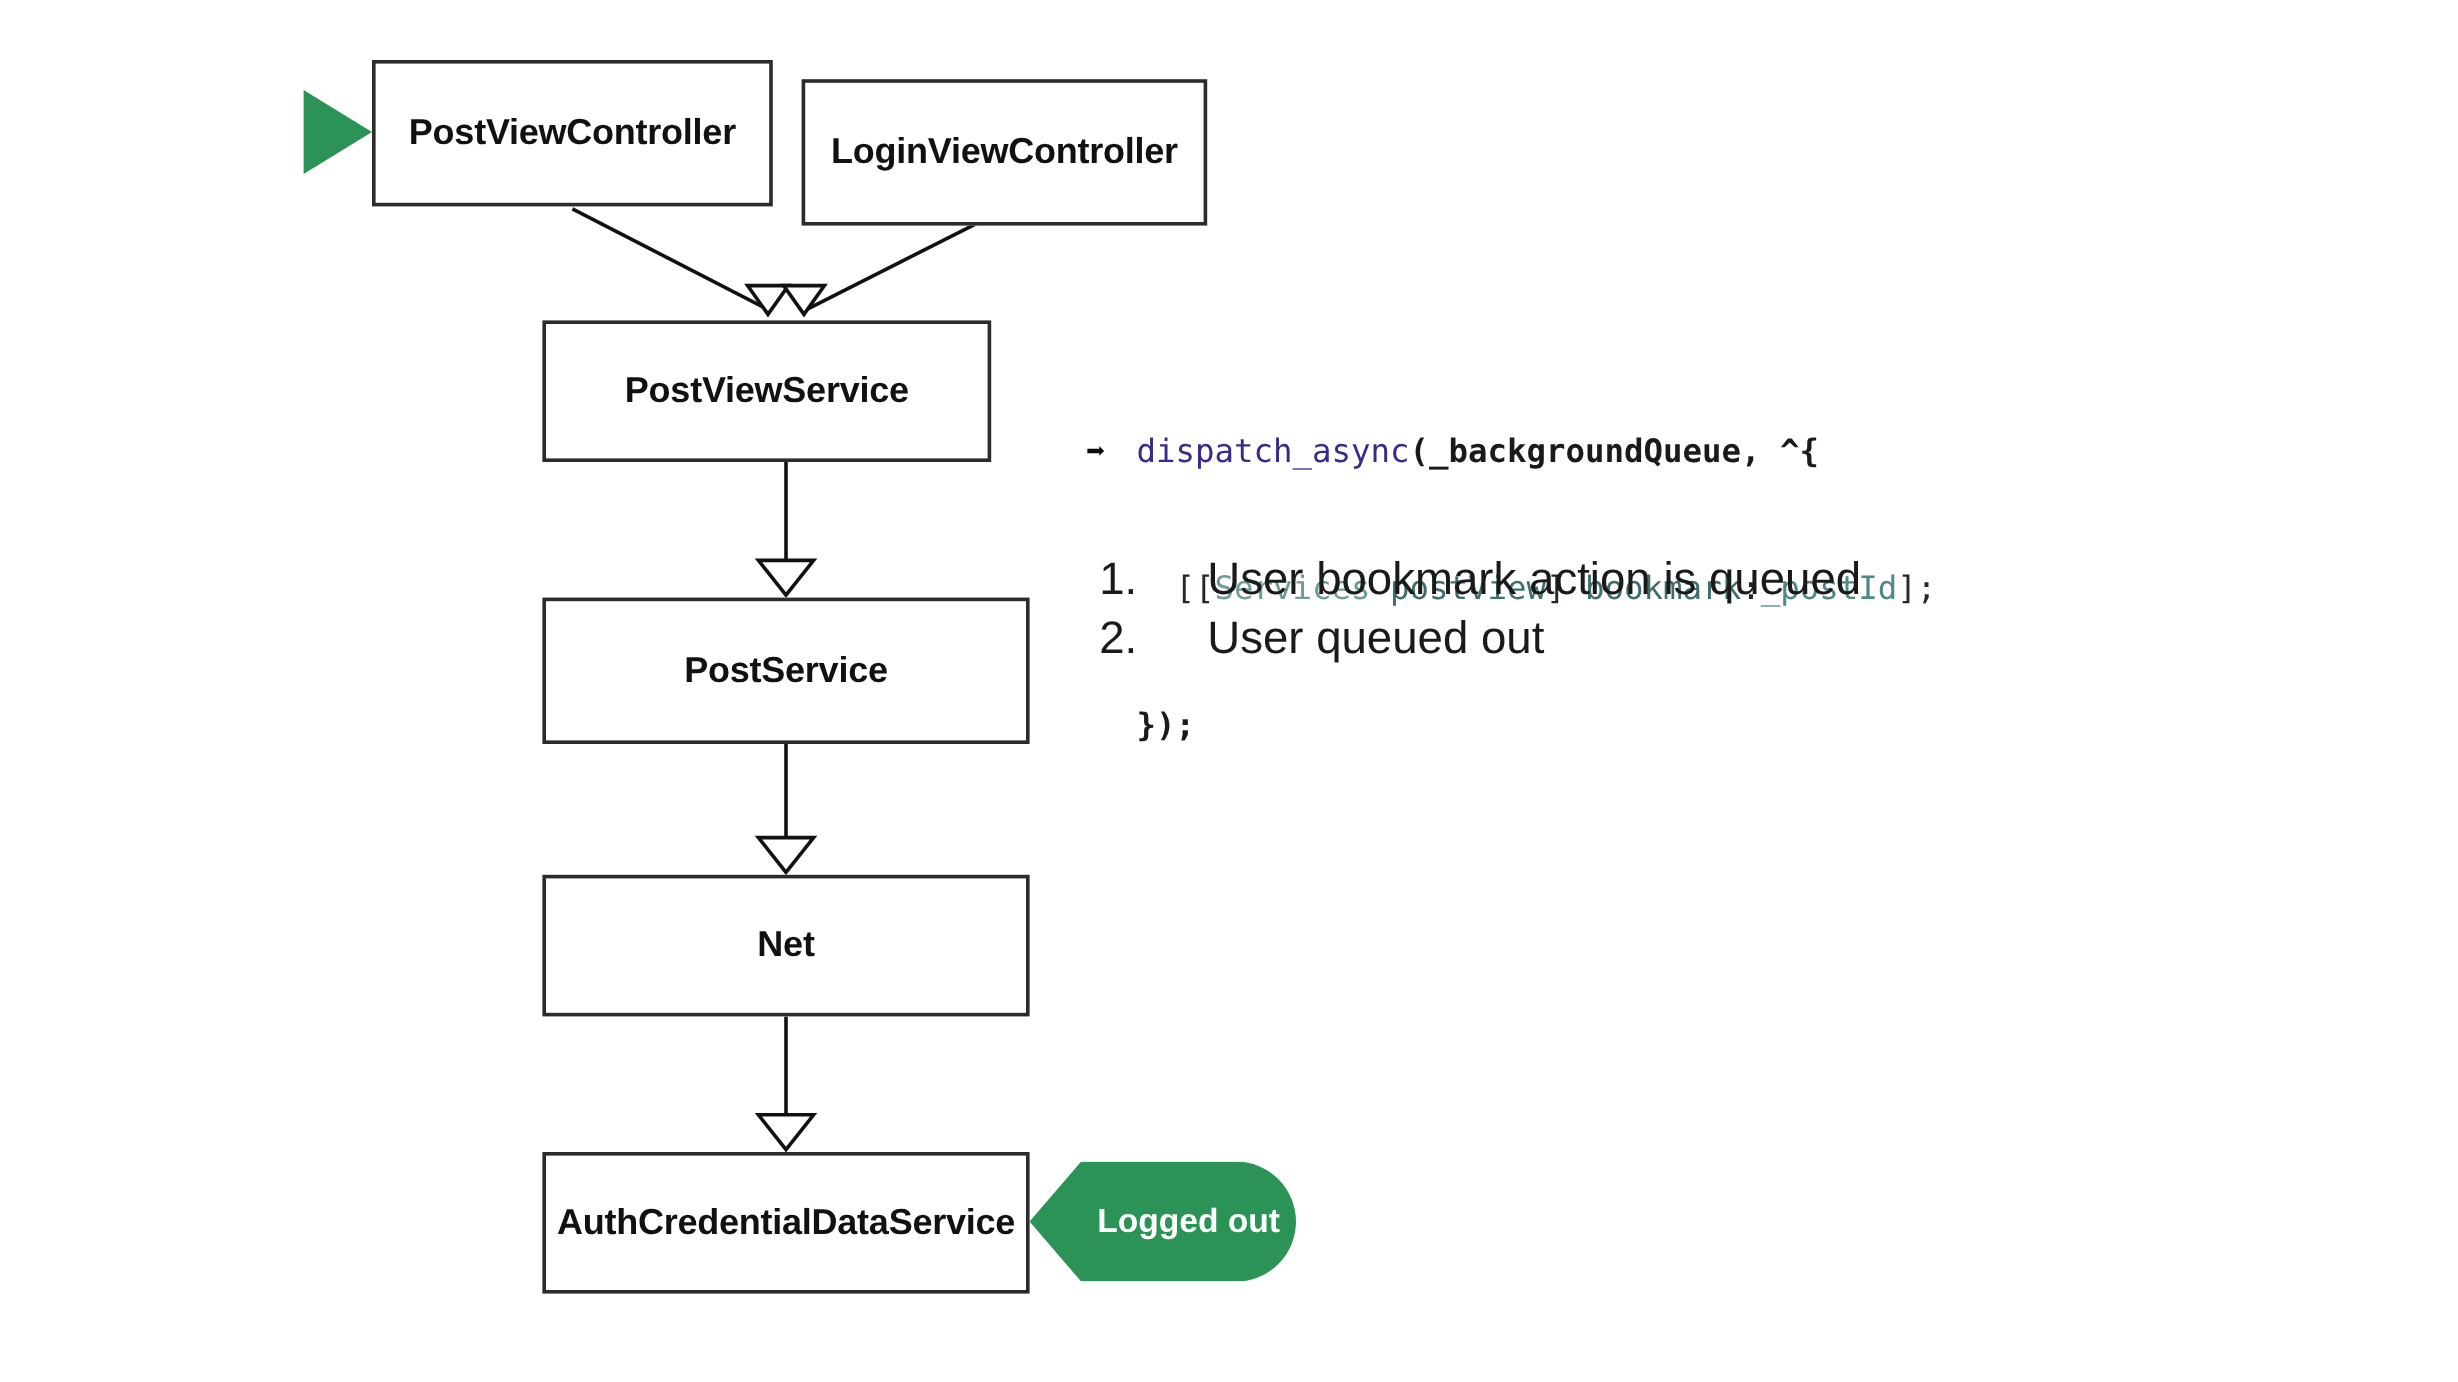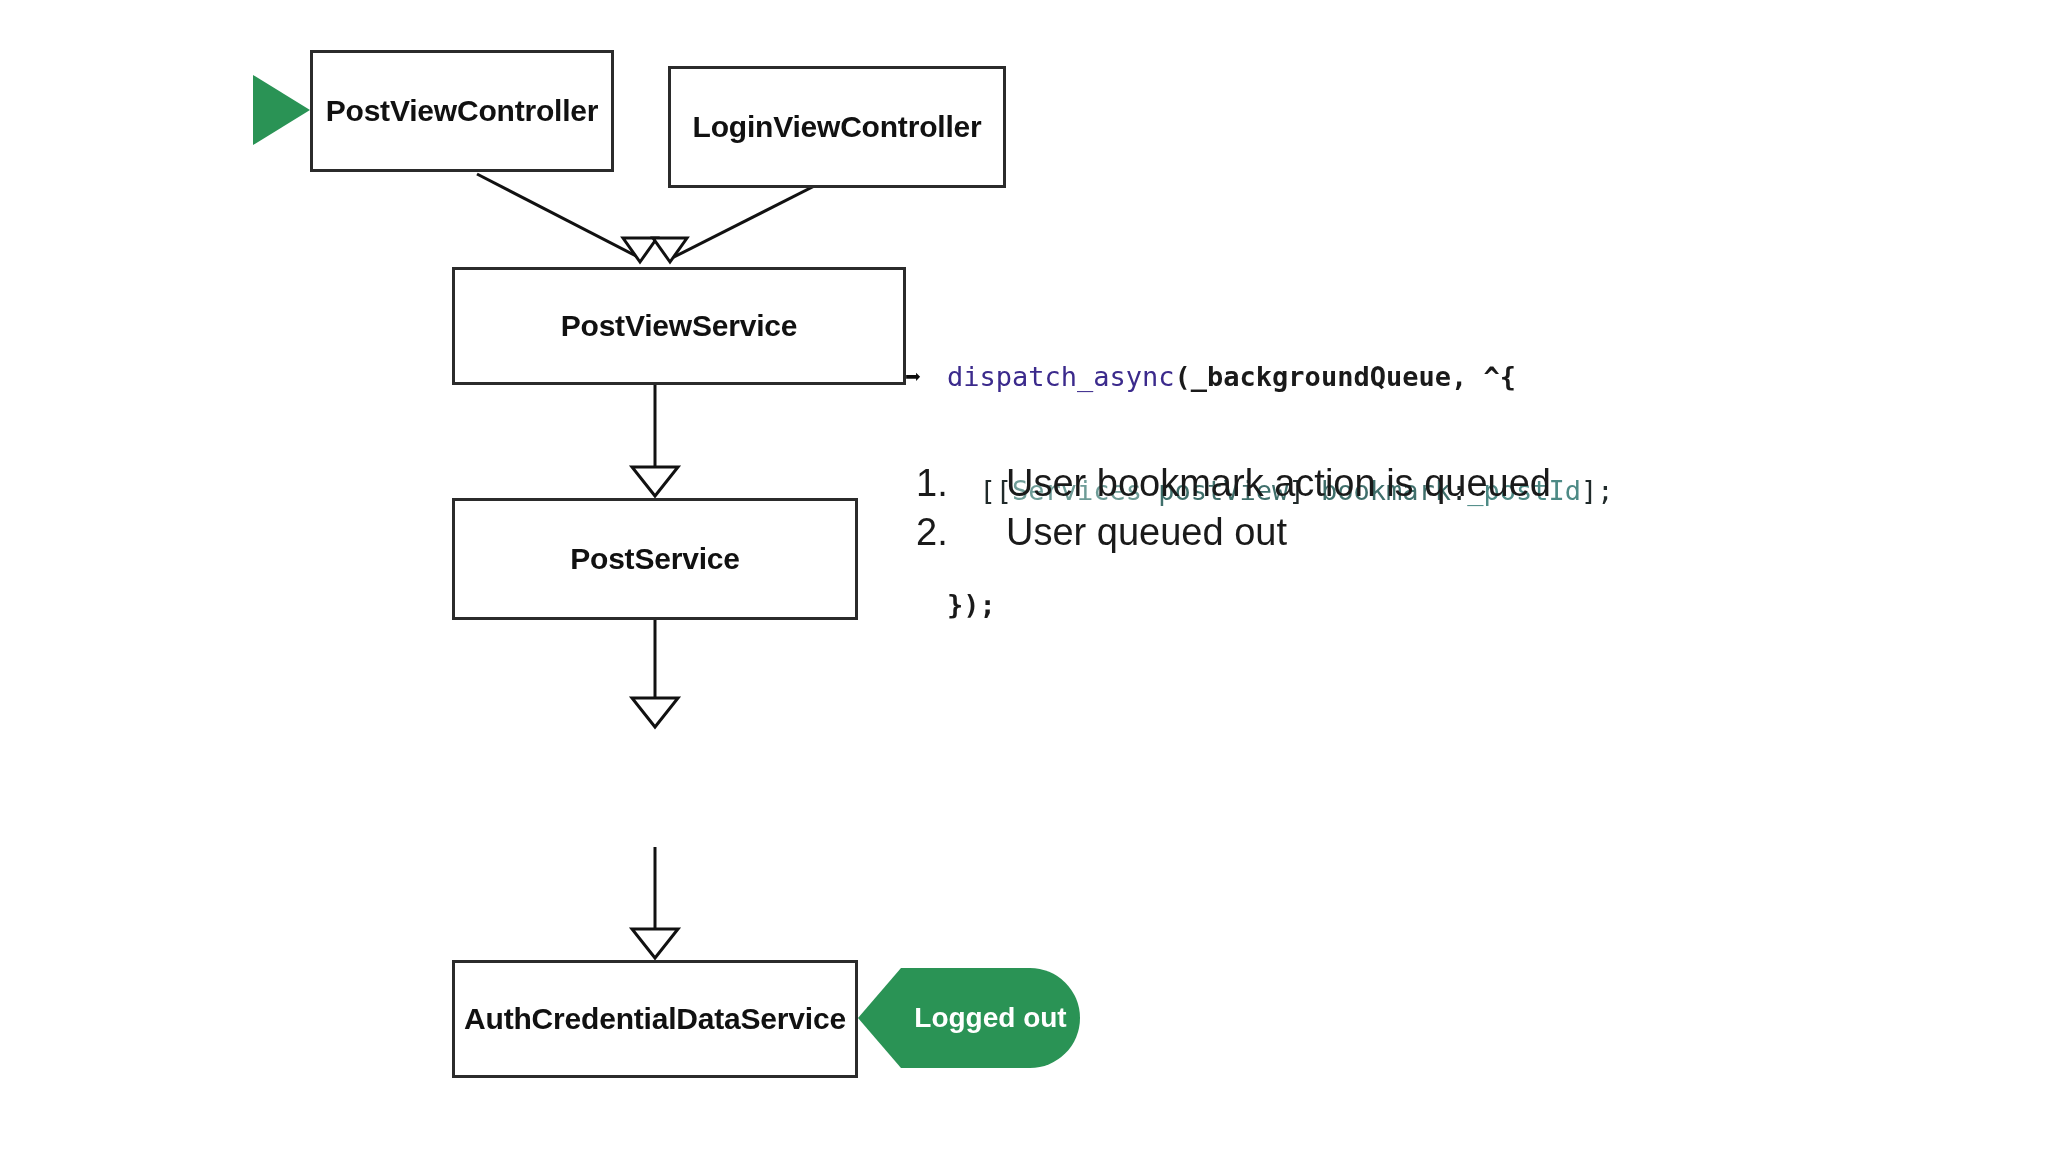--- a/index.html
+++ b/index.html
@@ -44,23 +44,23 @@
   .node-label {
     font-family: "Liberation Sans", sans-serif;
     font-weight: bold;
     color: #111111;
     font-size: 30px;
     letter-spacing: -0.2px;
     white-space: nowrap;
     text-align: center;
   }
 
-  #node-postviewcontroller  { left: 310px;  top: 50px;  width: 304px; height: 122px; }
+  #node-postviewcontroller  { left: 310px;  top: 50px;  width: 334px; height: 122px; }
   #node-loginviewcontroller { left: 668px;  top: 66px;  width: 338px; height: 122px; }
-  #node-postviewservice     { left: 452px;  top: 267px; width: 454px; height: 118px; }
+  #node-postviewservice     { left: 452px;  top: 267px; width: 374px; height: 118px; }
   #node-postservice         { left: 452px;  top: 498px; width: 406px; height: 122px; }
   #node-net                 { left: 452px;  top: 729px; width: 406px; height: 118px; }
   #node-authcredential      { left: 452px;  top: 960px; width: 406px; height: 118px; }
 
   
   #start-marker {
     position: absolute;
     left: 253px;
     top: 75px;
     width: 0;
@@ -202,20 +202,23 @@
   </div>
 
   <div class="node-box" id="node-postviewservice">
     <span class="node-label">PostViewService</span>
   </div>
 
   <div class="node-box" id="node-postservice">
     <span class="node-label">PostService</span>
   </div>
 
+  <div class="node-box" id="node-net">
+    <span class="node-label">Net</span>
+  </div>
 
   <div class="node-box" id="node-authcredential">
     <span class="node-label">AuthCredentialDataService</span>
   </div>
 
   <div id="logged-out-callout">
     <div id="logged-out-shape"></div>
     <div id="logged-out-label">Logged out</div>
   </div>
 

